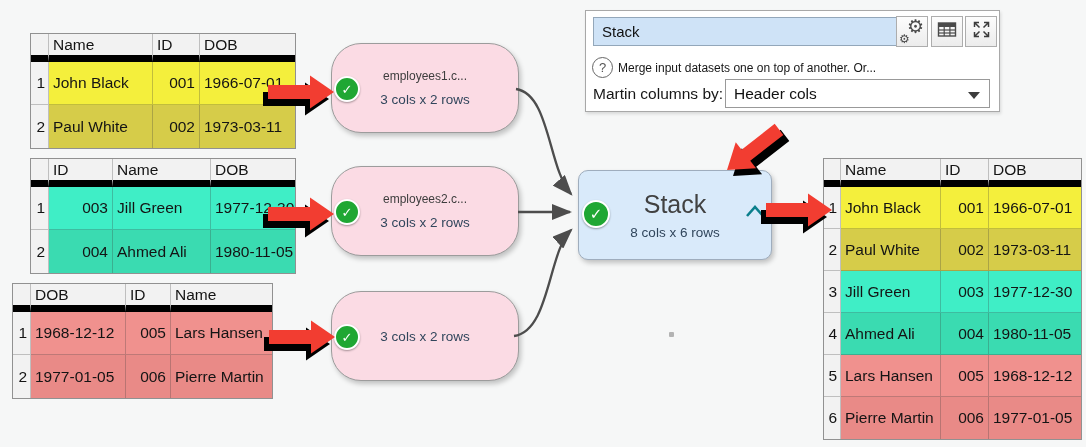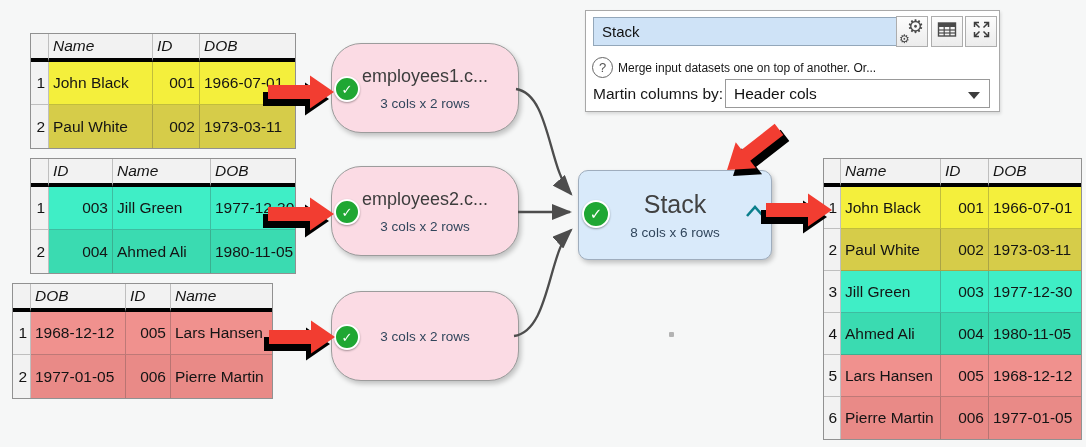--- a/index.html
+++ b/index.html
@@ -12,40 +12,40 @@
   
   .dtable{position:absolute;background:#fff;border:1px solid #919191;z-index:10;}
   .tr{display:flex;}
   .cell{
     box-sizing:border-box;display:flex;align-items:center;
     padding:0 4px;white-space:nowrap;overflow:hidden;
     border-right:1px solid rgba(60,60,60,.28);
     border-bottom:1px solid rgba(60,60,60,.28);
     font-size:15.5px;color:#141414;
   }
-  .th{background:#f2f2f2;border-bottom:4px solid #000000;font-style:italic;}
+  .th{background:#f2f2f2;border-bottom:7px solid #000000;}
   .rn{background:#f2f2f2;justify-content:flex-end;padding:0 3px;}
   .tr .cell:last-child{border-right:none;}
   .tr:last-child .cell{border-bottom:none;}
   
   .pnode{
     position:absolute;width:186px;height:88px;border-radius:30px;
     background:#fbdbe4;border:1.5px solid #9c9c9c;
     box-shadow:2px 3px 5px rgba(0,0,0,.22);
     display:flex;flex-direction:column;align-items:center;justify-content:center;
     gap:9px;z-index:10;
   }
   .snode{
     position:absolute;left:578px;top:170px;width:192px;height:88px;border-radius:10px;
     background:#d9eafa;border:1.5px solid #9fadbd;
     box-shadow:2px 3px 5px rgba(0,0,0,.22);
     display:flex;flex-direction:column;align-items:center;justify-content:center;
     gap:6px;z-index:10;
   }
-  .ntitle{font-size:18px;color:#3d3d3d;}
+  .ntitle{font-size:12px;color:#3d3d3d;}
   .nsub{font-size:13.5px;color:#31465c;}
   .stitle{font-size:25px;color:#414141;}
   .check{
     position:absolute;width:22px;height:22px;border-radius:50%;
     background:#1fa733;border:2px solid #fff;
     box-shadow:0 1px 2px rgba(0,0,0,.35);
     display:flex;align-items:center;justify-content:center;
     color:#fff;font-size:13px;font-weight:bold;z-index:20;
   }
   .check.big{width:24px;height:24px;font-size:15px;}

